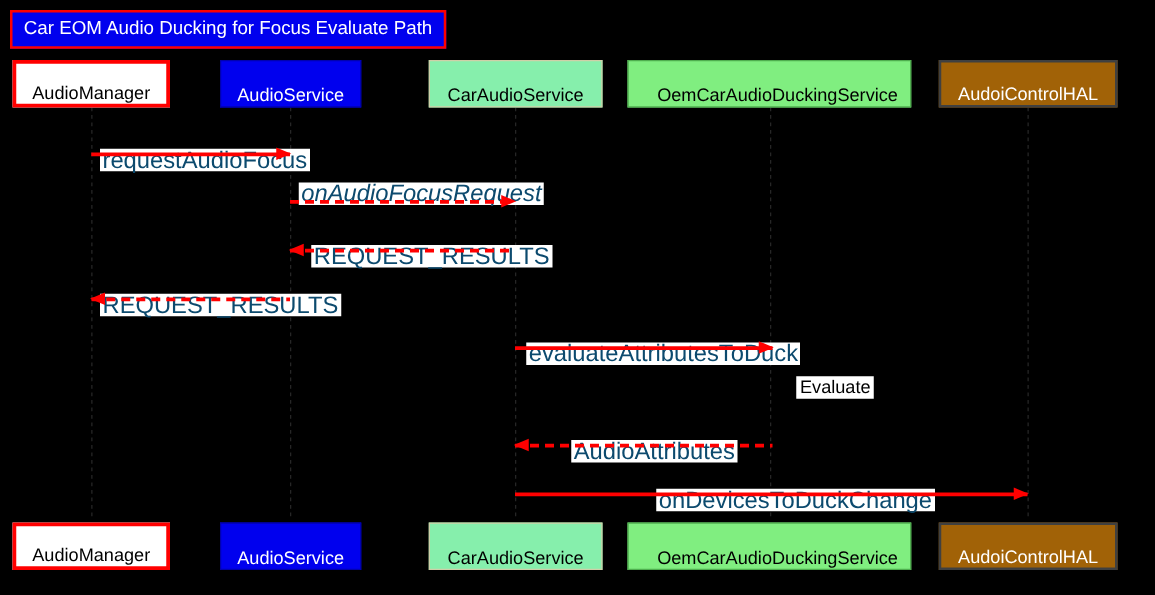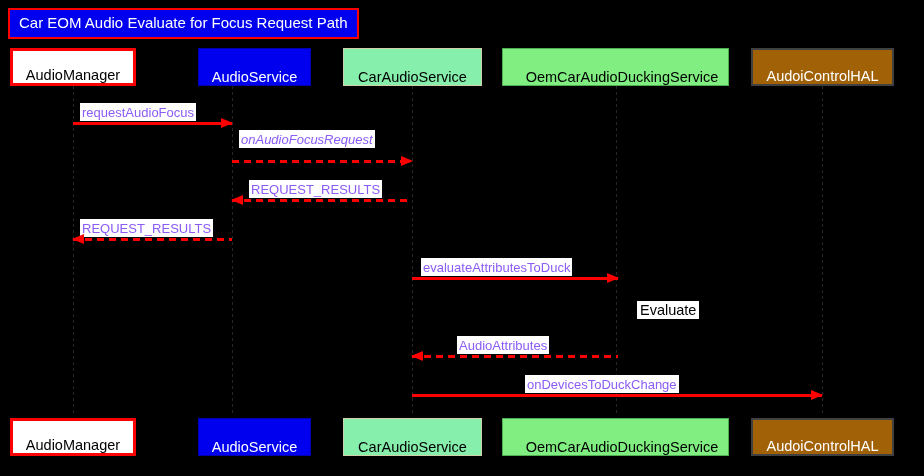--- a/index.html
+++ b/index.html
@@ -48,21 +48,20 @@
   }
   .p-audiomanager {
     background: #ffffff;
     border: 3px solid #ff0000;
     color: #000000;
   }
   .p-audioservice {
     background: #0000ee;
     border: 1px solid #0000b0;
     color: #ffffff;
-    margin-left: 22px;
   }
   .p-caraudioservice {
     background: #86efac;
     border: 1px solid #cfcfa8;
     color: #000000;
   }
   .p-oemducking {
     background: #80ee80;
     border: 1px solid #4fae4f;
     color: #000000;
@@ -124,45 +123,46 @@
   }
   .msg.to-left .head {
     left: -1px;
     border-right: 12px solid #ff0000;
   }
 
   
   .msg-label {
     position: absolute;
     background: #ffffff;
-    color: #8b5cf6;
-    font-size: 13px;
+    color: #0c4a6e;
+    font-size: 19px;
     line-height: 17px;
     padding: 1px 2px 0 2px;
     white-space: nowrap;
+    margin-top: 16px;
   }
 
   
   .note-label {
     position: absolute;
     background: #ffffff;
     color: #000000;
     font-size: 14.5px;
     line-height: 17px;
     padding: 1px 3px 0 3px;
     white-space: nowrap;
     text-align: right;
   }
 </style>
 </head>
 <body>
 
 <div id="diagram">
 
-  <div class="title-box">Car EOM Audio Evaluate for Focus Request Path</div>
+  <div class="title-box">Car EOM Audio Ducking for Focus Evaluate Path</div>
 
   <div class="lifeline" style="left:73px;"></div>
   <div class="lifeline" style="left:232px;"></div>
   <div class="lifeline" style="left:412px;"></div>
   <div class="lifeline" style="left:616px;"></div>
   <div class="lifeline" style="left:822px;"></div>
 
   <div class="participant p-audiomanager" style="left:10px;  top:48px; width:126px;">
     <span>AudioManager</span>
   </div>

